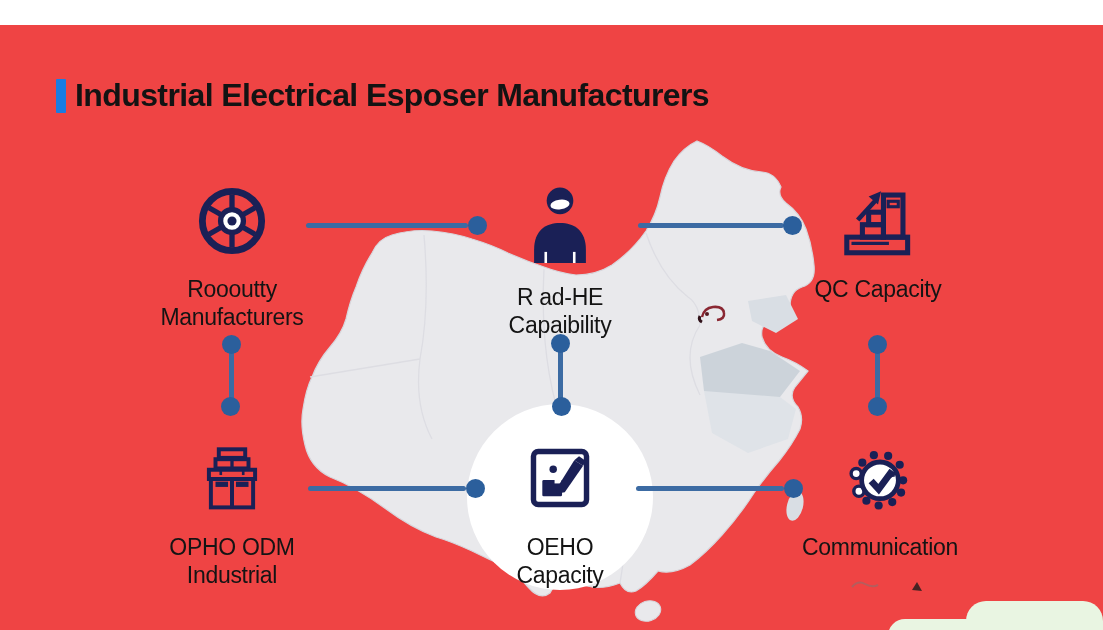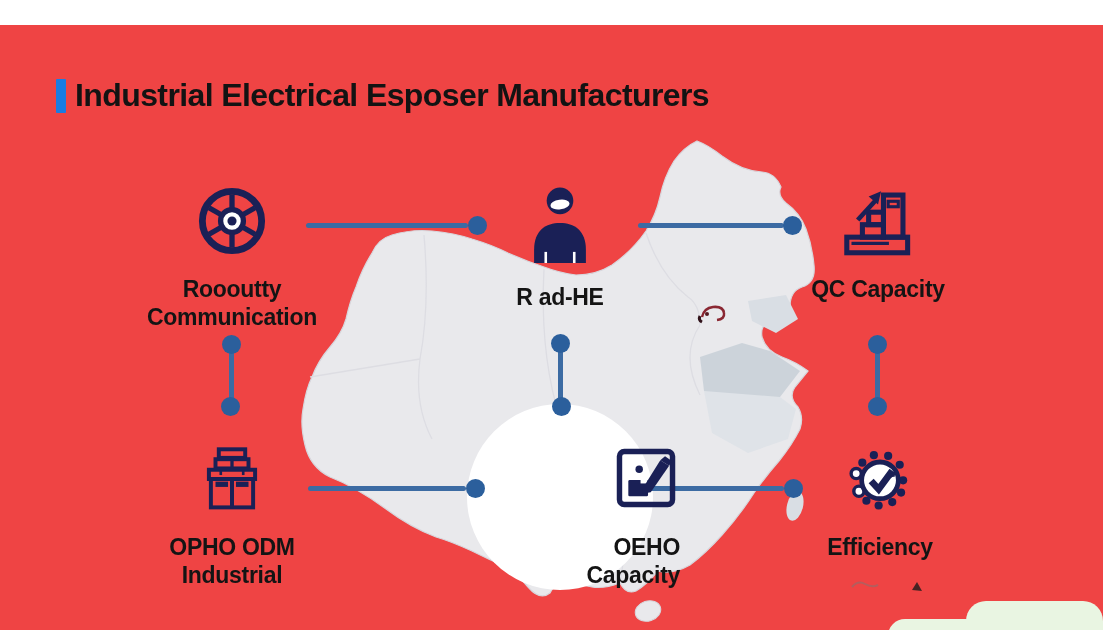--- a/index.html
+++ b/index.html
@@ -29,27 +29,27 @@
   .dot-br{left:784px;top:454px;}
   .vl-l{left:229px;top:322px;height:57px;}
   .dot-l1{left:222px;top:310px;}  .dot-l2{left:221px;top:372px;}
   .vl-m{left:558px;top:321px;height:57px;}
   .dot-m1{left:551px;top:309px;}  .dot-m2{left:552px;top:372px;}
   .vl-r{left:875px;top:322px;height:57px;}
   .dot-r1{left:868px;top:310px;}  .dot-r2{left:868px;top:372px;}
   
   .feature{position:absolute;width:240px;display:flex;flex-direction:column;align-items:center;z-index:3;}
   .feature .icon-wrap{display:flex;align-items:flex-end;justify-content:center;}
-  .feature .label{font-size:23px;font-weight:bold;color:#141414;text-align:center;
+  .feature .label{font-size:23px;font-weight:normal;color:#141414;text-align:center;
                   line-height:28px;letter-spacing:-0.3px;white-space:nowrap;}
   .f0{left:112px;top:158px;} .f0 .icon-wrap{height:76px;margin-bottom:16px;}
   .f1{left:440px;top:160px;} .f1 .icon-wrap{height:82px;margin-bottom:16px;}
   .f2{left:758px;top:156px;} .f2 .icon-wrap{height:78px;margin-bottom:16px;}
   .f3{left:112px;top:418px;} .f3 .icon-wrap{height:72px;margin-bottom:18px;}
-  .f4{left:440px;top:418px;align-items:flex-end;} .f4 .icon-wrap{height:70px;margin-bottom:20px;}
+  .f4{left:440px;top:418px;} .f4 .icon-wrap{height:70px;margin-bottom:20px;}
   .f5{left:760px;top:420px;} .f5 .icon-wrap{height:68px;margin-bottom:20px;}
   .icon-navy{color:#1a2056;}
 </style>
 </head>
 <body>
 
 <div class="stage">
 
   <svg class="map-layer" width="1103" height="630" viewBox="0 0 1103 630">
 
@@ -131,34 +131,35 @@
           <line x1="50" y1="33" x2="50" y2="15"></line>
           <line x1="64.7" y1="41.5" x2="80.3" y2="32.5"></line>
           <line x1="64.7" y1="58.5" x2="80.3" y2="67.5"></line>
           <line x1="50" y1="67" x2="50" y2="85"></line>
           <line x1="35.3" y1="58.5" x2="19.7" y2="67.5"></line>
           <line x1="35.3" y1="41.5" x2="19.7" y2="32.5"></line>
         </g>
       </svg>
     </div>
     <div class="label">Roooutty</div>
-    <div class="label">Communication</div>
+    <div class="label">Manufacturers</div>
   </div>
 
   <div class="feature f1">
     <div class="icon-wrap">
       <svg width="74" height="82" viewBox="0 0 100 110" class="icon-navy">
         <circle cx="50" cy="21" r="18" fill="#1a2056"></circle>
         <ellipse cx="50" cy="26" rx="13" ry="6.5" fill="#ffffff" transform="rotate(-8 50 26)"></ellipse>
         <path d="M15,105 v-18 c0,-26 16,-36 35,-36 s35,10 35,36 v18 z" fill="#1a2056"></path>
         <rect x="29" y="90" width="3.5" height="15" fill="#ffffff"></rect>
         <rect x="67.5" y="90" width="3.5" height="15" fill="#ffffff"></rect>
       </svg>
     </div>
     <div class="label">R ad-HE</div>
+    <div class="label">Capaibility</div>
   </div>
 
   <div class="feature f2">
     <div class="icon-wrap">
       <svg width="84" height="78" viewBox="0 0 100 100" class="icon-navy">
         <g fill="none" stroke="#1a2056" stroke-width="6.5">
           <rect x="10" y="72" width="78" height="20"></rect>
           <rect x="57" y="18" width="25" height="54"></rect>
           <rect x="30" y="56" width="27" height="16"></rect>
           <rect x="38" y="40" width="19" height="16"></rect>
@@ -224,16 +225,16 @@
           <circle cx="68" cy="84" r="6"></circle>
           <circle cx="81" cy="70" r="6"></circle>
         </g>
         <circle cx="15" cy="42" r="7.5" fill="#ffffff" stroke="#1a2056" stroke-width="5"></circle>
         <circle cx="19" cy="68" r="7.5" fill="#ffffff" stroke="#1a2056" stroke-width="5"></circle>
         <circle cx="50" cy="52" r="27" fill="#ffffff" stroke="#1a2056" stroke-width="7"></circle>
         <path d="M37,53 l11,12 l20,-27" fill="none" stroke="#1a2056" stroke-width="10"></path>
         <path d="M64,46 q4,-3 8,-2" fill="none" stroke="#1a2056" stroke-width="6"></path>
       </svg>
     </div>
-    <div class="label">Efficiency</div>
+    <div class="label">Communication</div>
   </div>
 
 </div>
 
 </body></html>

